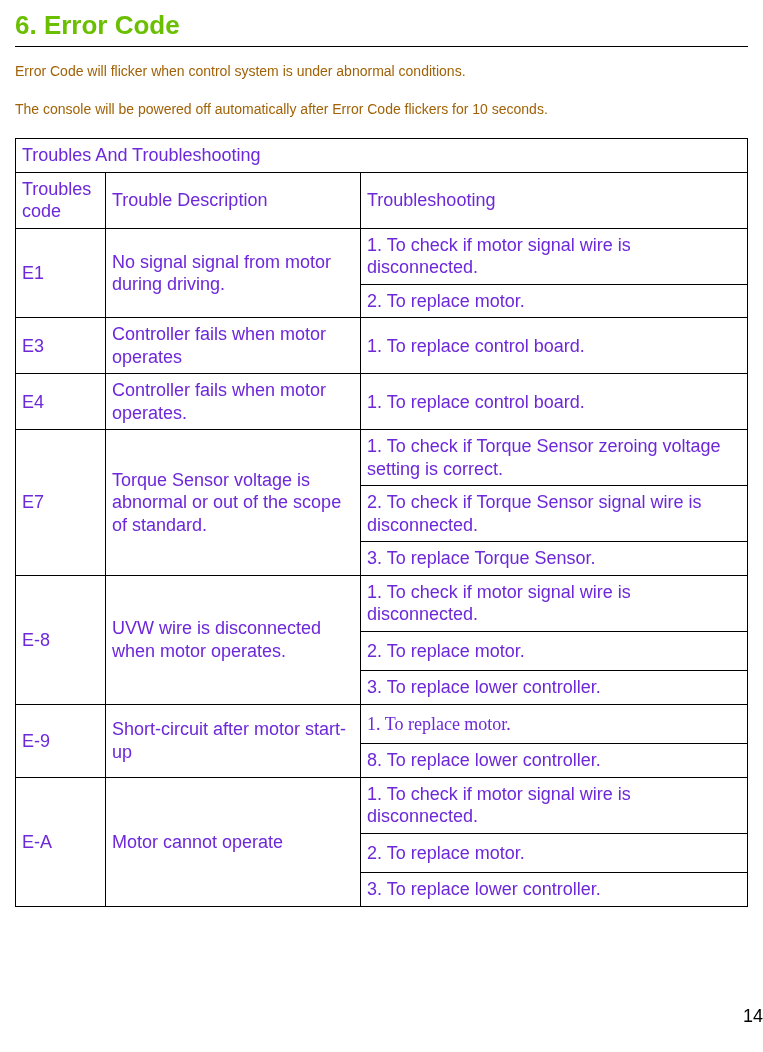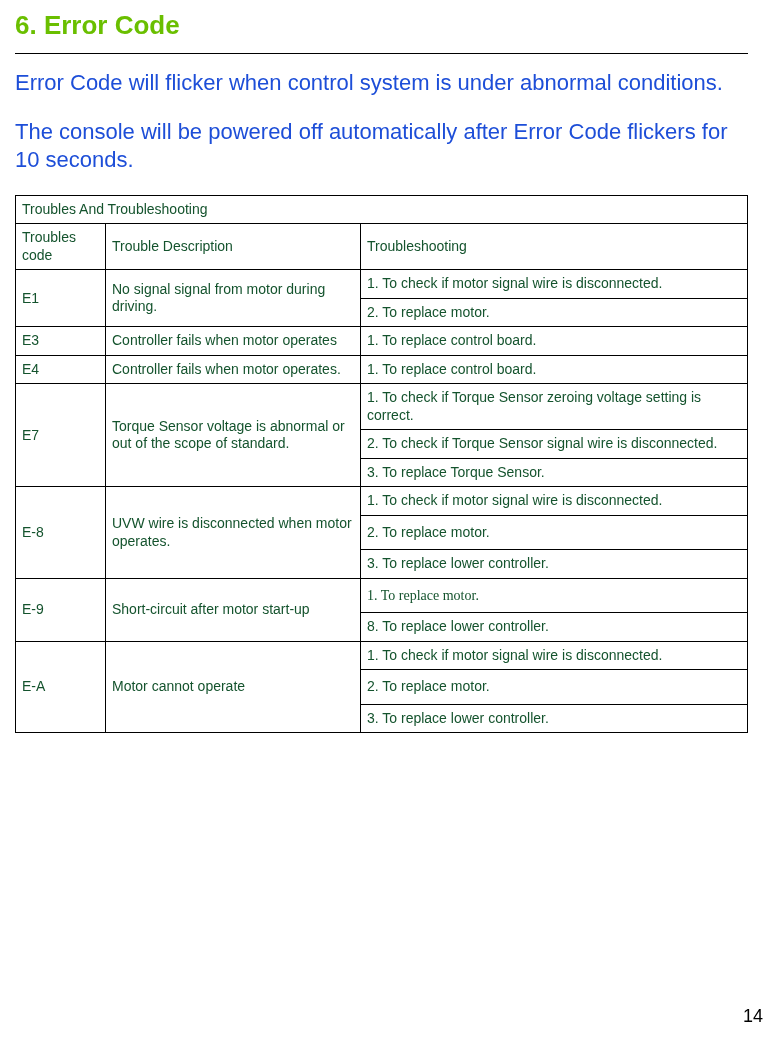--- a/index.html
+++ b/index.html
@@ -13,34 +13,34 @@
       width: 763px;
       height: 1052px;
       position: relative;
       padding: 10px 15px;
     }
     .heading {
       color: #6abf00;
       font-size: 26px;
       font-weight: bold;
       border-bottom: 1px solid #000;
-      padding-bottom: 12px;
+      padding-bottom: 5px;
       margin-bottom: 15px;
     }
     .intro-para {
-      font-size: 22px;
-      color: #1d4ed8;
+      font-size: 14px;
+      color: #a16207;
       margin-bottom: 20px;
       line-height: 1.3;
     }
     table {
       border-collapse: collapse;
       width: 100%;
-      font-size: 14px;
-      color: #14532d;
+      font-size: 18px;
+      color: #6d28d9;
     }
     td {
       border: 1px solid #000;
       padding: 5px 6px;
       vertical-align: middle;
       line-height: 1.25;
     }
     .col-code {
       width: 90px;
     }

